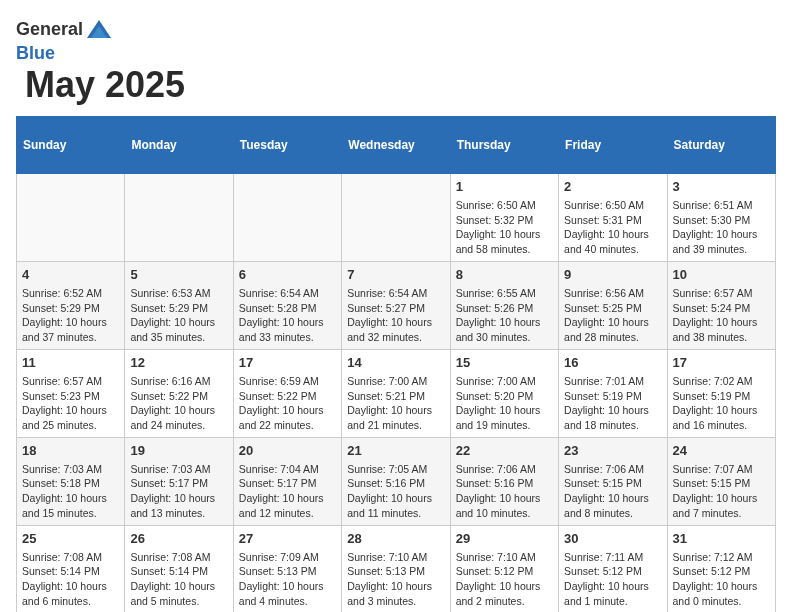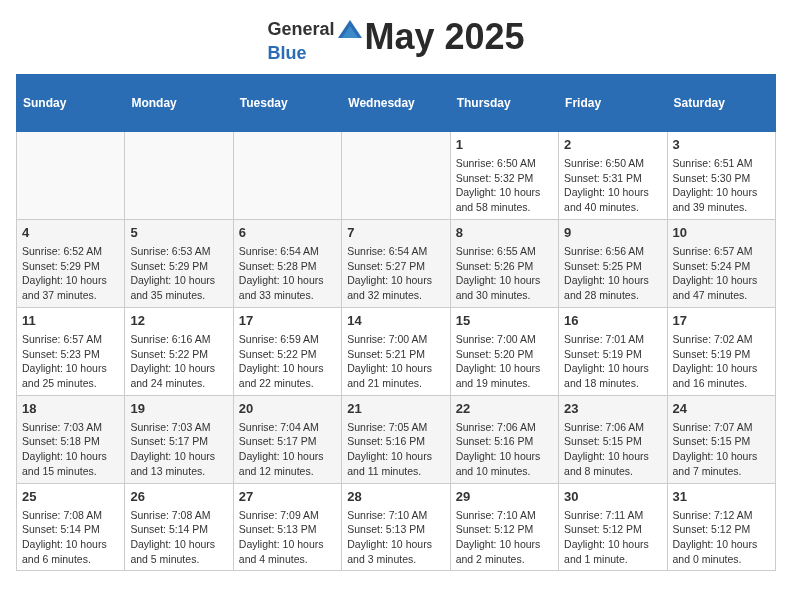--- a/index.html
+++ b/index.html
@@ -5,23 +5,24 @@
     * { box-sizing: border-box; margin: 0; padding: 0; }
     body {
       font-family: Arial, sans-serif;
       background: #fff;
       width: 792px;
       min-height: 612px;
       padding: 16px;
     }
     .header {
       display: flex;
-      justify-content: center;
+      justify-content: flex-start;
       align-items: flex-start;
       margin-bottom: 10px;
+      flex-direction: column;
     }
     .logo {
       display: flex;
       align-items: center;
     }
     .logo-text {
       display: flex;
       flex-direction: column;
       line-height: 1.1;
     }
@@ -35,20 +36,21 @@
       font-weight: bold;
       color: #2a6db5;
     }
     .logo-icon {
       width: 28px;
       height: 28px;
       margin-left: 2px;
     }
     .title-block {
       text-align: right;
+      margin-left: 9px;
     }
     .month-title {
       font-size: 36px;
       font-weight: bold;
       color: #2a2a2a;
     }
     .subtitle {
       font-size: 14px;
       color: #555;
     }
@@ -194,21 +196,21 @@
           <div>Sunrise: 6:56 AM</div>
           <div>Sunset: 5:25 PM</div>
           <div>Daylight: 10 hours</div>
           <div>and 28 minutes.</div>
         </td>
         <td>
           <span class="day-num">10</span>
           <div>Sunrise: 6:57 AM</div>
           <div>Sunset: 5:24 PM</div>
           <div>Daylight: 10 hours</div>
-          <div>and 47 minutes.</div>
+          <div>and 38 minutes.</div>
         </td>
       </tr>
       <tr>
         <td>
           <span class="day-num">11</span>
           <div>Sunrise: 6:57 AM</div>
           <div>Sunset: 5:23 PM</div>
           <div>Daylight: 10 hours</div>
           <div>and 25 minutes.</div>
         </td>

